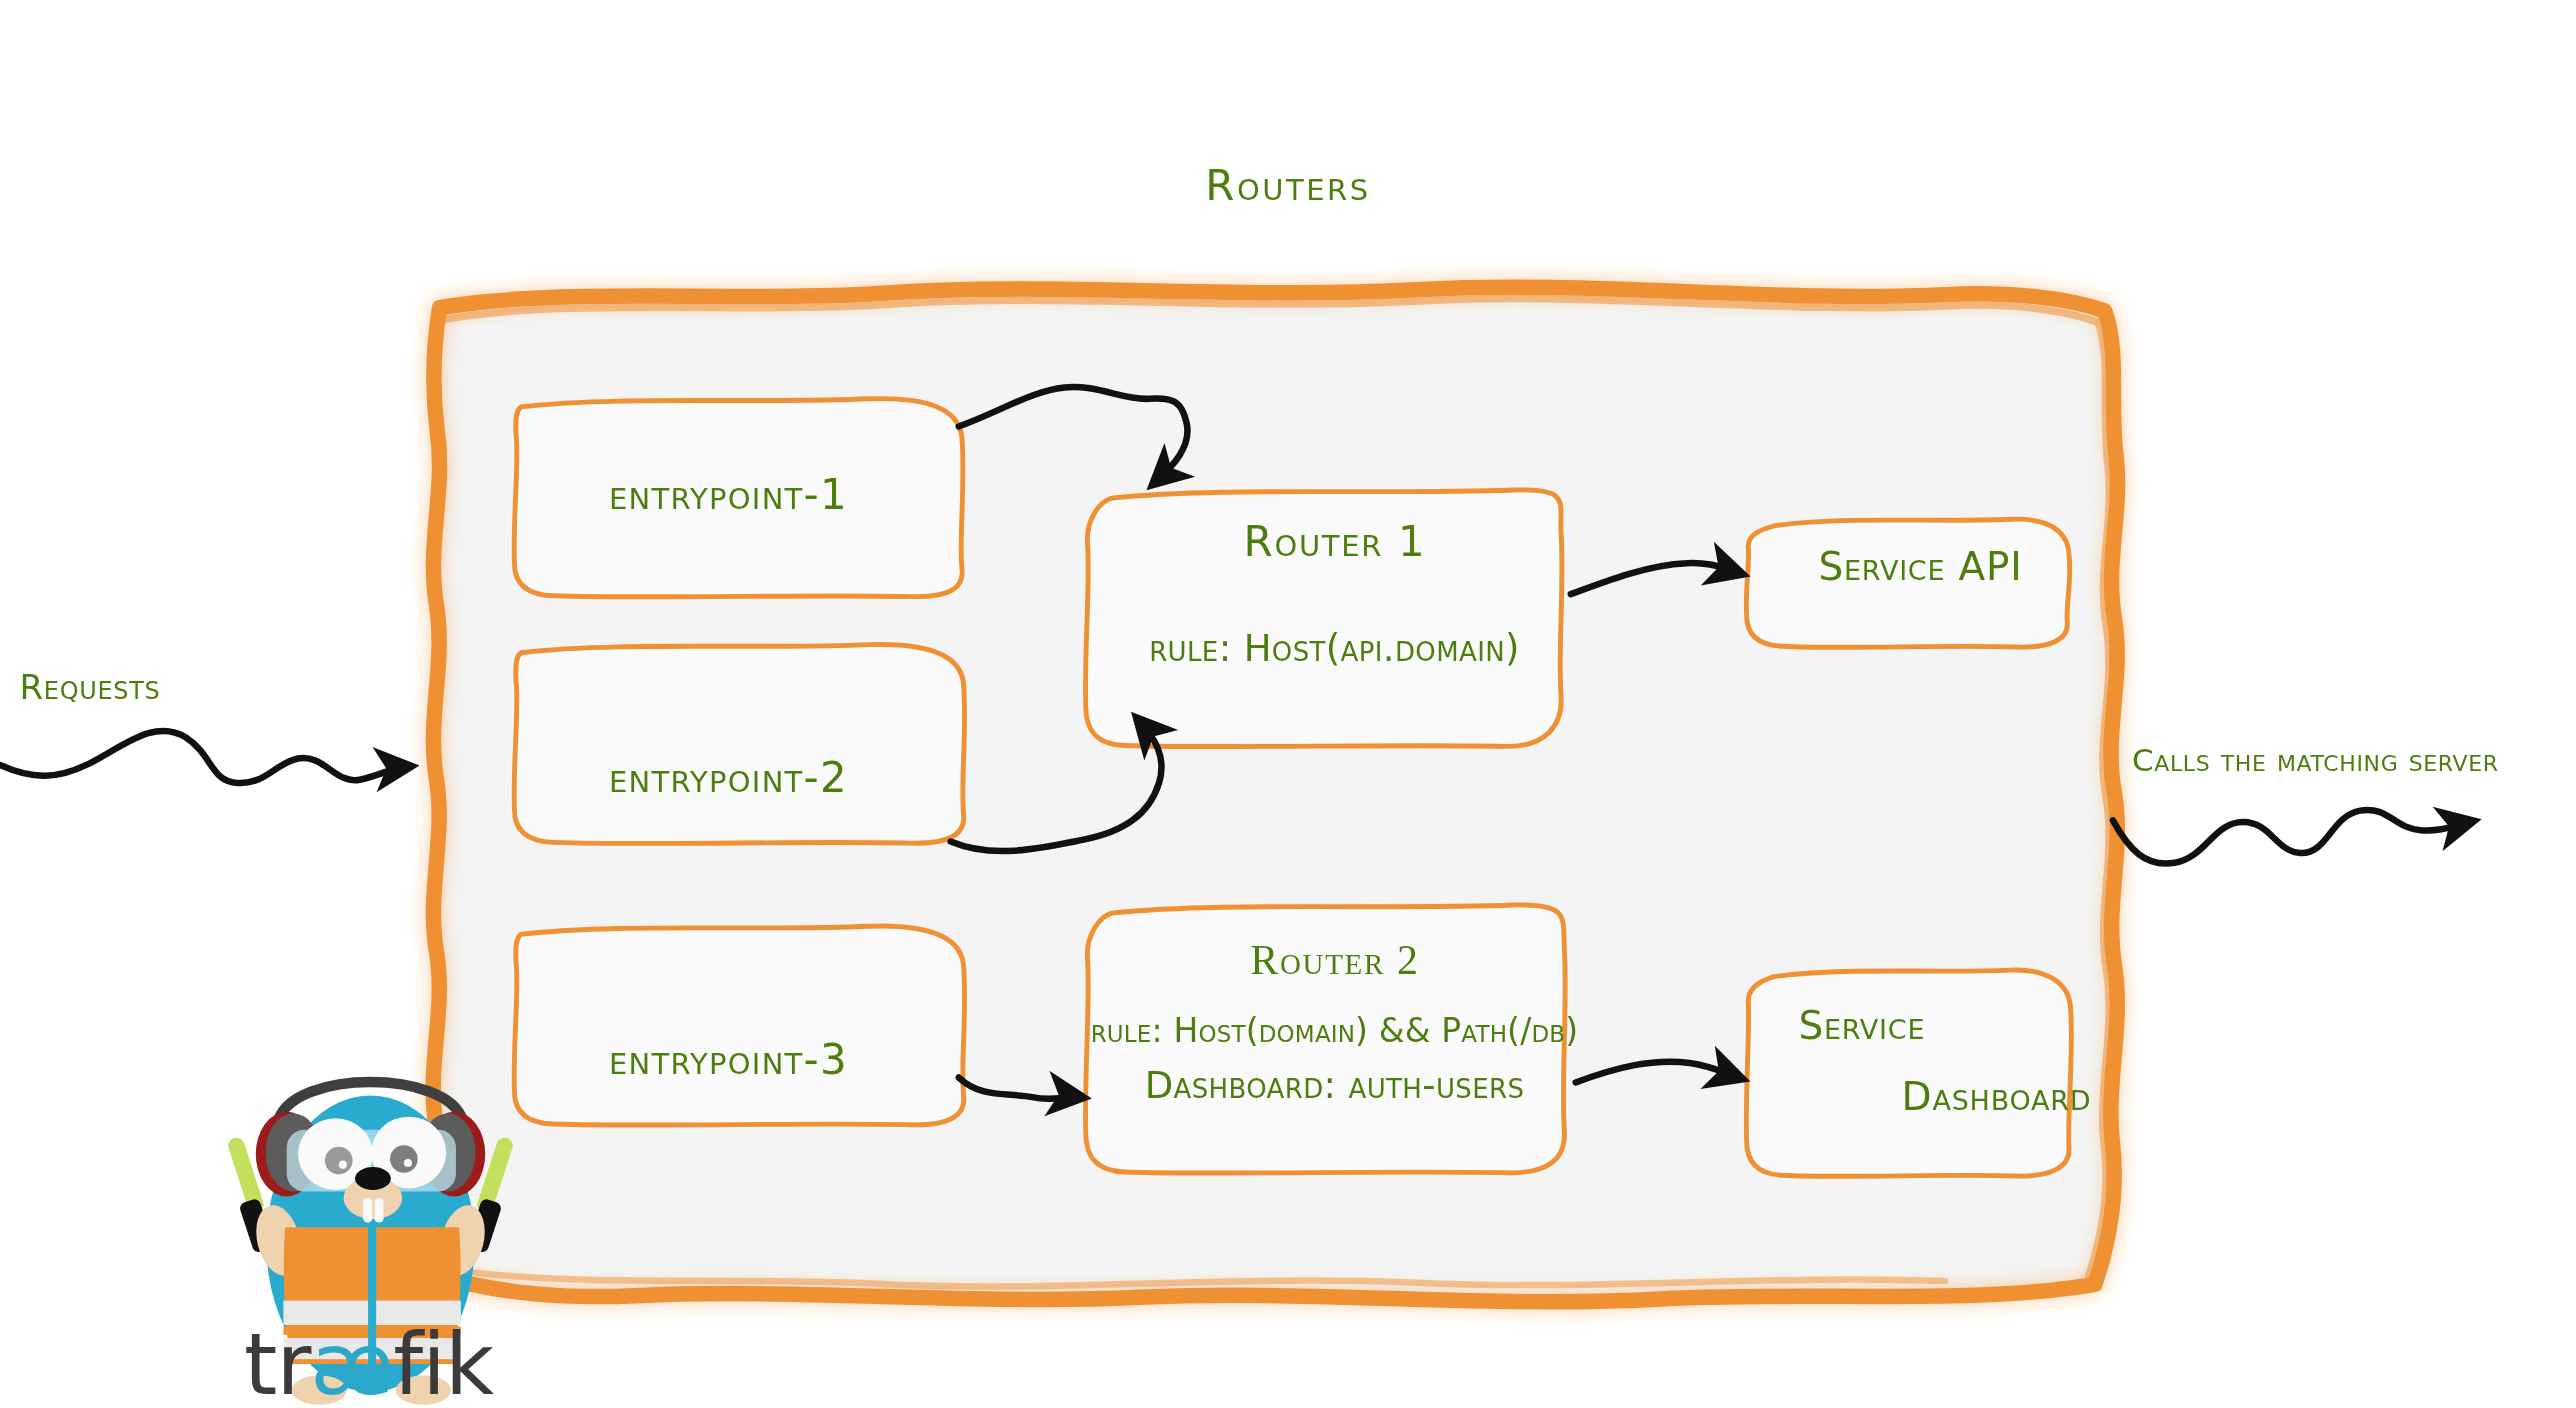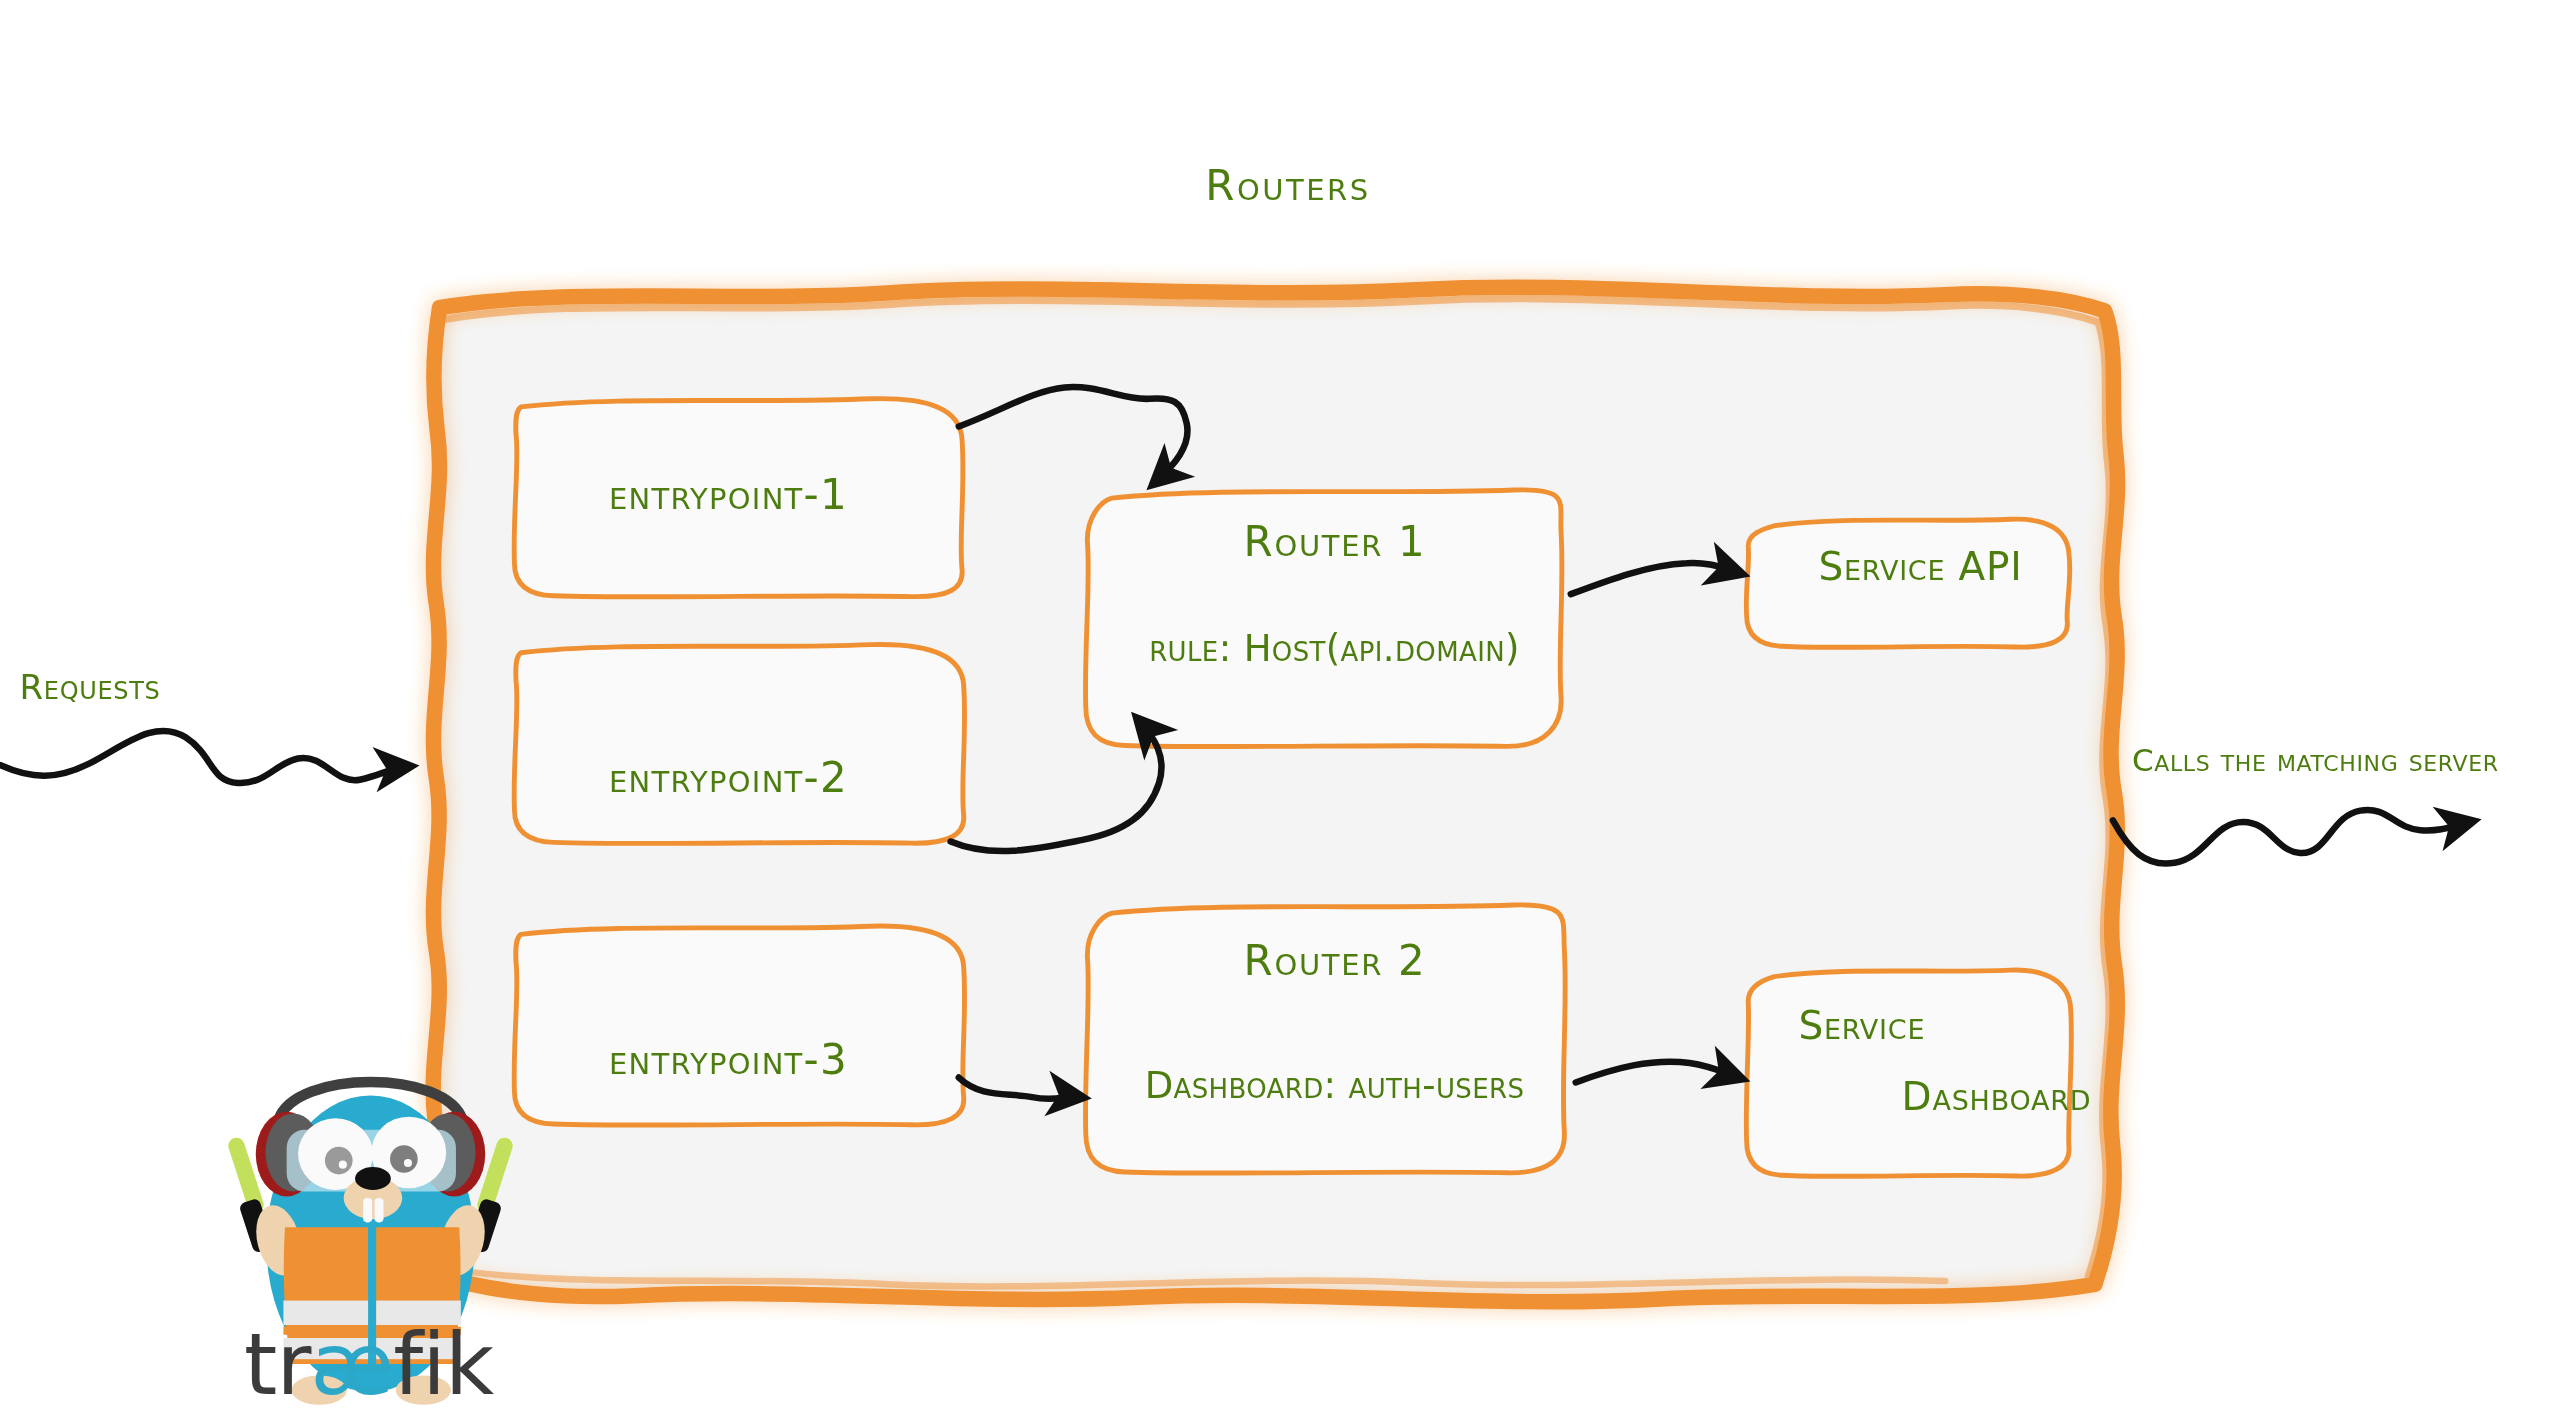--- a/index.html
+++ b/index.html
@@ -62,21 +62,21 @@
     font-size: 42px; letter-spacing: 0.04em;
   }
   #r1-rule {
     left: 1082px; top: 627px; width: 505px;
     font-size: 37px; letter-spacing: 0.01em;
   }
 
   
   #r2-title {
     left: 1107px; top: 936px; width: 456px;
-    font-size: 42px; letter-spacing: 0.04em;
+    font-size: 42px; letter-spacing: 0.04em; font-family: Liberation Serif, serif;
   }
   #r2-rule {
     left: 1078px; top: 1011px; width: 513px;
     font-size: 33px; letter-spacing: 0.005em;
   }
   #r2-mw {
     left: 1082px; top: 1064px; width: 505px;
     font-size: 37px; letter-spacing: 0.01em;
   }
 
@@ -333,20 +333,21 @@
   <div class="lbl hand" id="title">Routers</div>
 
   <div class="lbl hand ep-label" id="ep1-label">entrypoint-1</div>
   <div class="lbl hand ep-label" id="ep2-label">entrypoint-2</div>
   <div class="lbl hand ep-label" id="ep3-label">entrypoint-3</div>
 
   <div class="lbl hand" id="r1-title">Router 1</div>
   <div class="lbl hand" id="r1-rule">rule: Host(api.domain)</div>
 
   <div class="lbl hand" id="r2-title">Router 2</div>
+  <div class="lbl hand" id="r2-rule">rule: Host(domain) &amp;&amp; Path(/db)</div>
   <div class="lbl hand" id="r2-mw">Dashboard: auth-users</div>
 
   <div class="lbl hand" id="svc-api-label">Service API</div>
   <div class="lbl hand" id="svc-dash-l1">Service</div>
   <div class="lbl hand" id="svc-dash-l2">Dashboard</div>
 
   <div class="lbl hand" id="requests-label">Requests</div>
   <div class="lbl hand" id="calls-label">Calls the matching server</div>
 
   <svg id="traefik-logo" viewBox="0 0 350 462">

